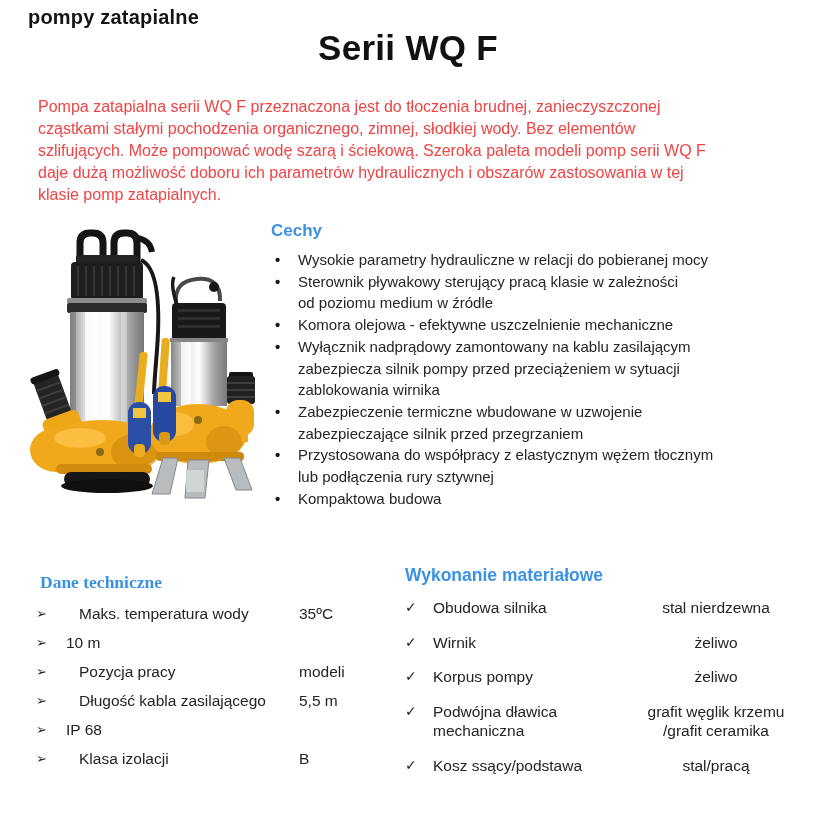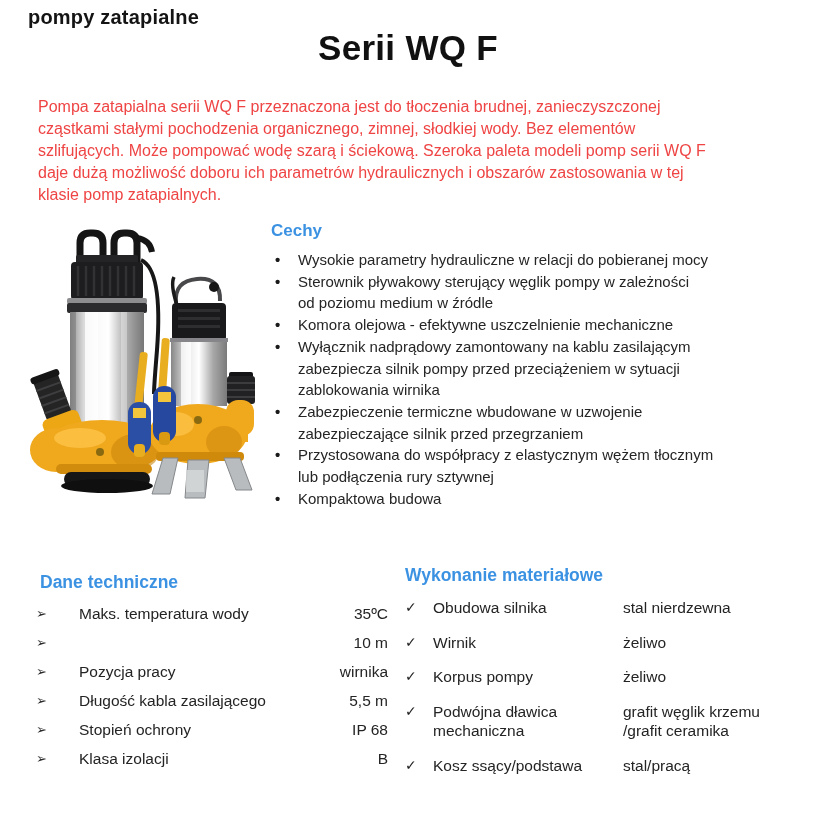--- a/index.html
+++ b/index.html
@@ -30,30 +30,30 @@
   .features li{
     position:relative;padding-left:27px;font-size:15px;line-height:21.7px;
     color:#252525;white-space:pre-line;
   }
   .features li .dot{
     position:absolute;left:4px;top:0;font-size:15px;color:#1a1a1a;font-weight:700;
   }
   
   .tech{position:absolute;left:36px;top:572px;width:352px;}
   .tech h2, .materials h2{margin:0 0 12px 0;font-size:17.5px;font-weight:700;color:#3c92e2;}
-  .tech h2{margin-left:4px;}
+  .tech h2{margin-left:4px;font-family:Liberation Serif, serif;}
   .trow{display:flex;align-items:flex-start;margin-bottom:11px;font-size:15.5px;color:#242424;}
   .trow .b{width:30px;flex:0 0 30px;font-family:"DejaVu Sans",sans-serif;font-size:13px;color:#2a2a2a;padding-top:1px;}
   .trow .l{width:220px;flex:0 0 220px;margin-left:13px;}
-  .trow .v{flex:1;text-align:right;}
+  .trow .v{flex:1;}
   .materials{position:absolute;left:405px;top:565px;width:404px;}
   .mrow{display:flex;align-items:flex-start;margin-bottom:15px;font-size:15.5px;line-height:19.5px;color:#242424;}
   .mrow .c{width:28px;flex:0 0 28px;font-family:"DejaVu Sans",sans-serif;font-size:14px;color:#1f1f1f;}
   .mrow .l{width:190px;flex:0 0 190px;white-space:pre-line;}
-  .mrow .v{flex:1;white-space:pre-line;}
+  .mrow .v{flex:1;white-space:pre-line;text-align:center;}
 </style>
 </head>
 <body>
 
 <div class="page">
 
   <div class="subtitle">pompy zatapialne</div>
   <h1 class="title">Serii WQ F</h1>
 
   <p class="intro">Pompa zatapialna serii WQ F przeznaczona jest do tłoczenia brudnej, zanieczyszczonej
@@ -180,21 +180,21 @@
         <rect x="158" y="392" width="13" height="10" fill="#f3c53d"></rect>
         <rect x="159" y="432" width="11" height="13" rx="4" fill="#d99a12"></rect>
       </g>
     </svg>
   </div>
 
   <section class="features">
     <h2>Cechy</h2>
     <ul>
       <li><span class="dot">•</span><span>Wysokie parametry hydrauliczne w relacji do pobieranej mocy</span></li>
-      <li><span class="dot">•</span><span>Sterownik pływakowy sterujący węglik pompy w zależności
+      <li><span class="dot">•</span><span>Sterownik pływakowy sterujący pracą klasie w zależności
 od poziomu medium w źródle</span></li>
       <li><span class="dot">•</span><span>Komora olejowa - efektywne uszczelnienie mechaniczne</span></li>
       <li><span class="dot">•</span><span>Wyłącznik nadprądowy zamontowany na kablu zasilającym
 zabezpiecza silnik pompy przed przeciążeniem w sytuacji
 zablokowania wirnika</span></li>
       <li><span class="dot">•</span><span>Zabezpieczenie termiczne wbudowane w uzwojenie
 zabezpieczające silnik przed przegrzaniem</span></li>
       <li><span class="dot">•</span><span>Przystosowana do współpracy z elastycznym wężem tłocznym
 lub podłączenia rury sztywnej</span></li>
       <li><span class="dot">•</span><span>Kompaktowa budowa</span></li>
@@ -208,30 +208,29 @@
       <span class="l">Maks. temperatura wody</span>
       <span class="v">35ºC</span>
     </div>
     <div class="trow">
       <span class="b">➢</span>
       <span class="v">10 m</span>
     </div>
     <div class="trow">
       <span class="b">➢</span>
       <span class="l">Pozycja pracy</span>
-      <span class="v">wirnika</span>
+      <span class="v">modeli</span>
     </div>
     <div class="trow">
       <span class="b">➢</span>
       <span class="l">Długość kabla zasilającego</span>
       <span class="v">5,5 m</span>
     </div>
     <div class="trow">
       <span class="b">➢</span>
-      <span class="l">Stopień ochrony</span>
       <span class="v">IP 68</span>
     </div>
     <div class="trow">
       <span class="b">➢</span>
       <span class="l">Klasa izolacji</span>
       <span class="v">B</span>
     </div>
   </section>
 
   <section class="materials">

